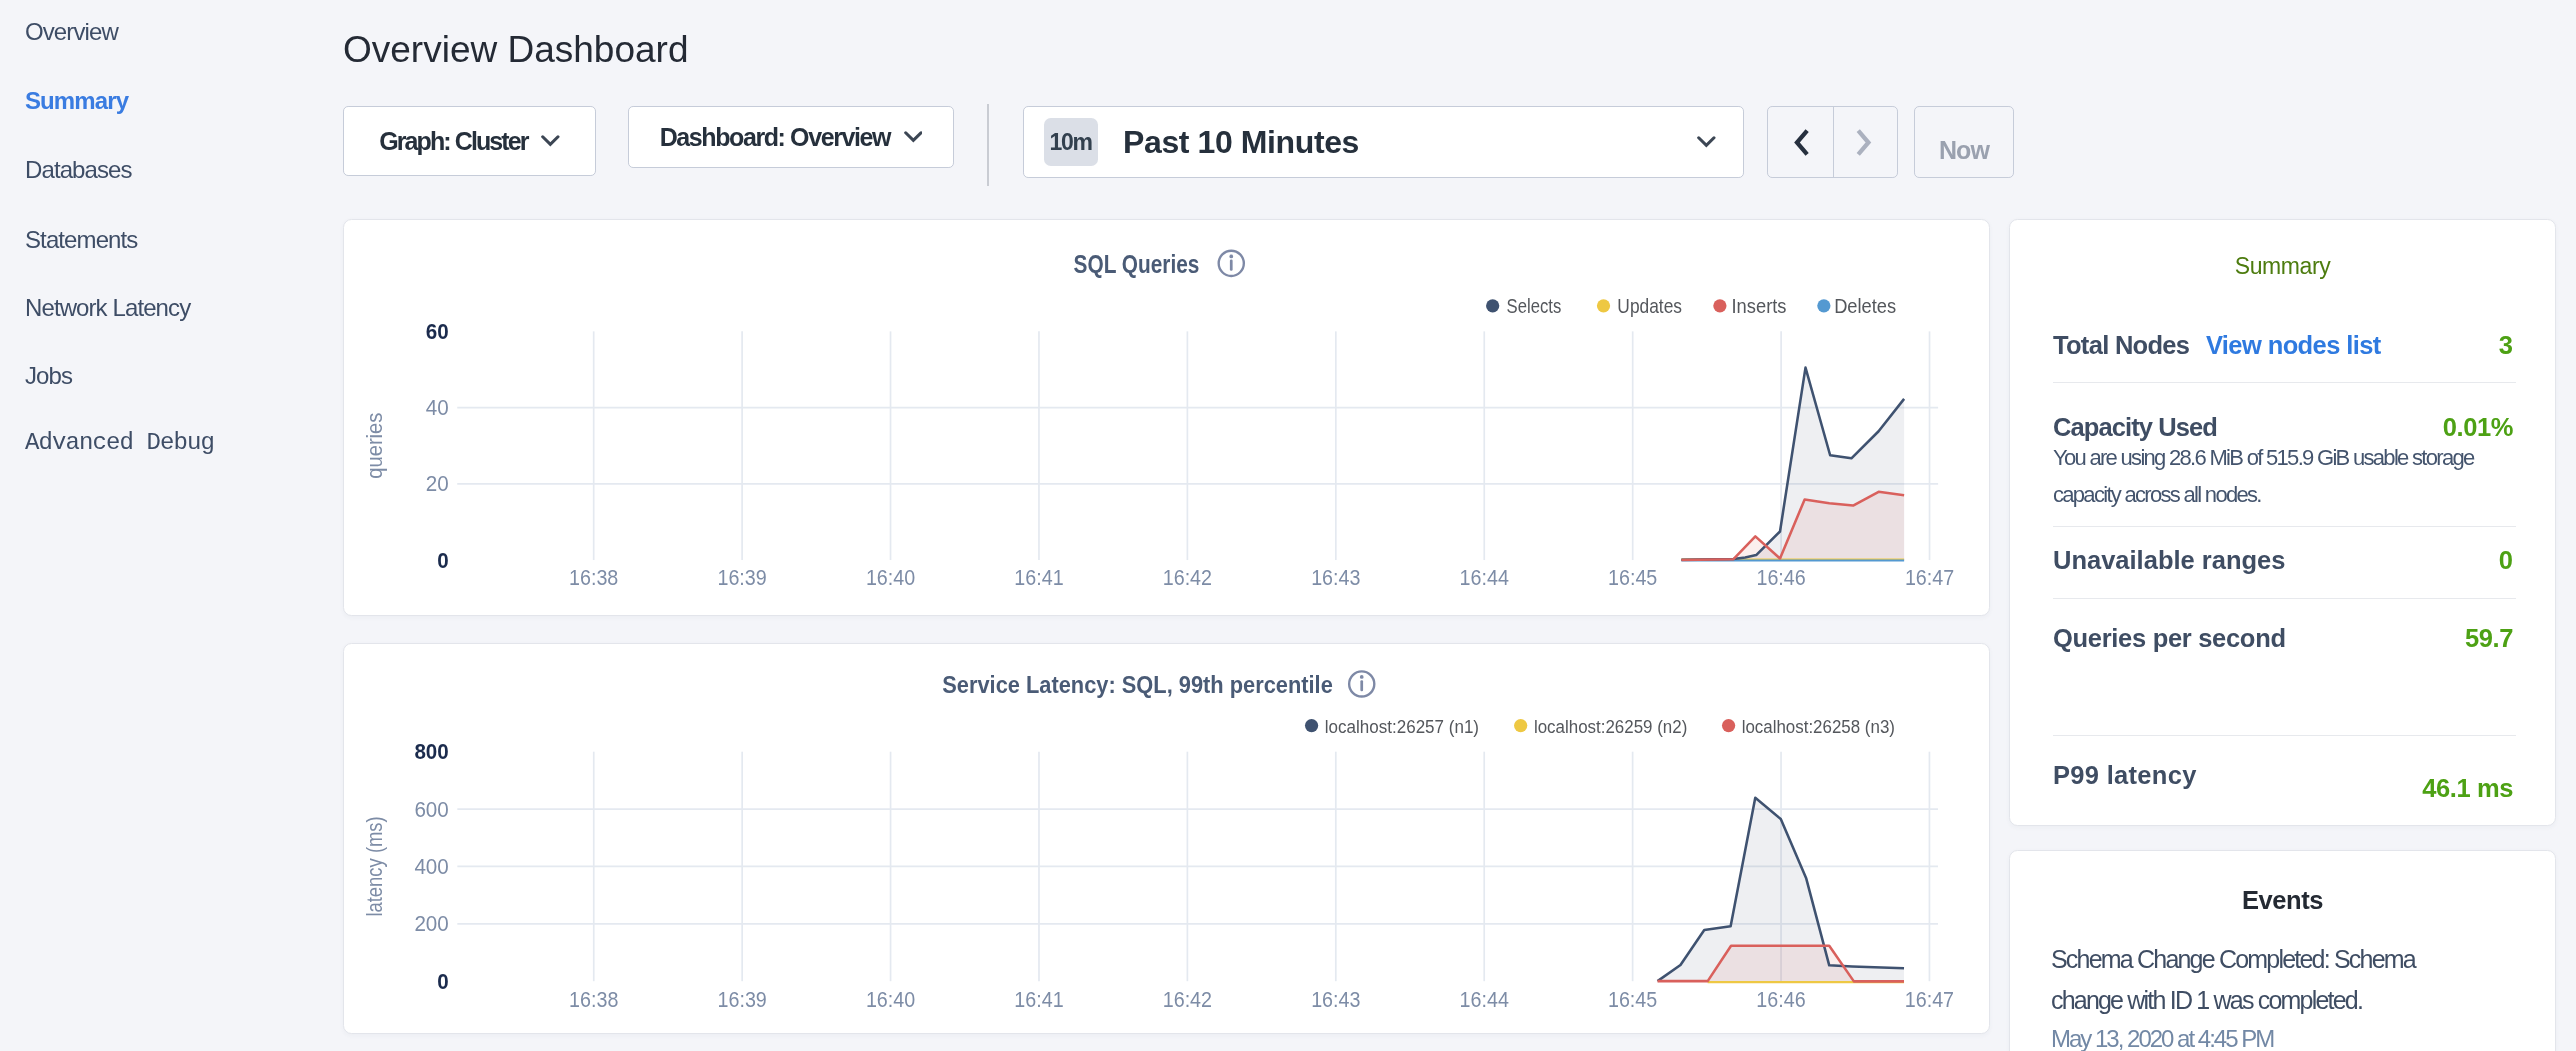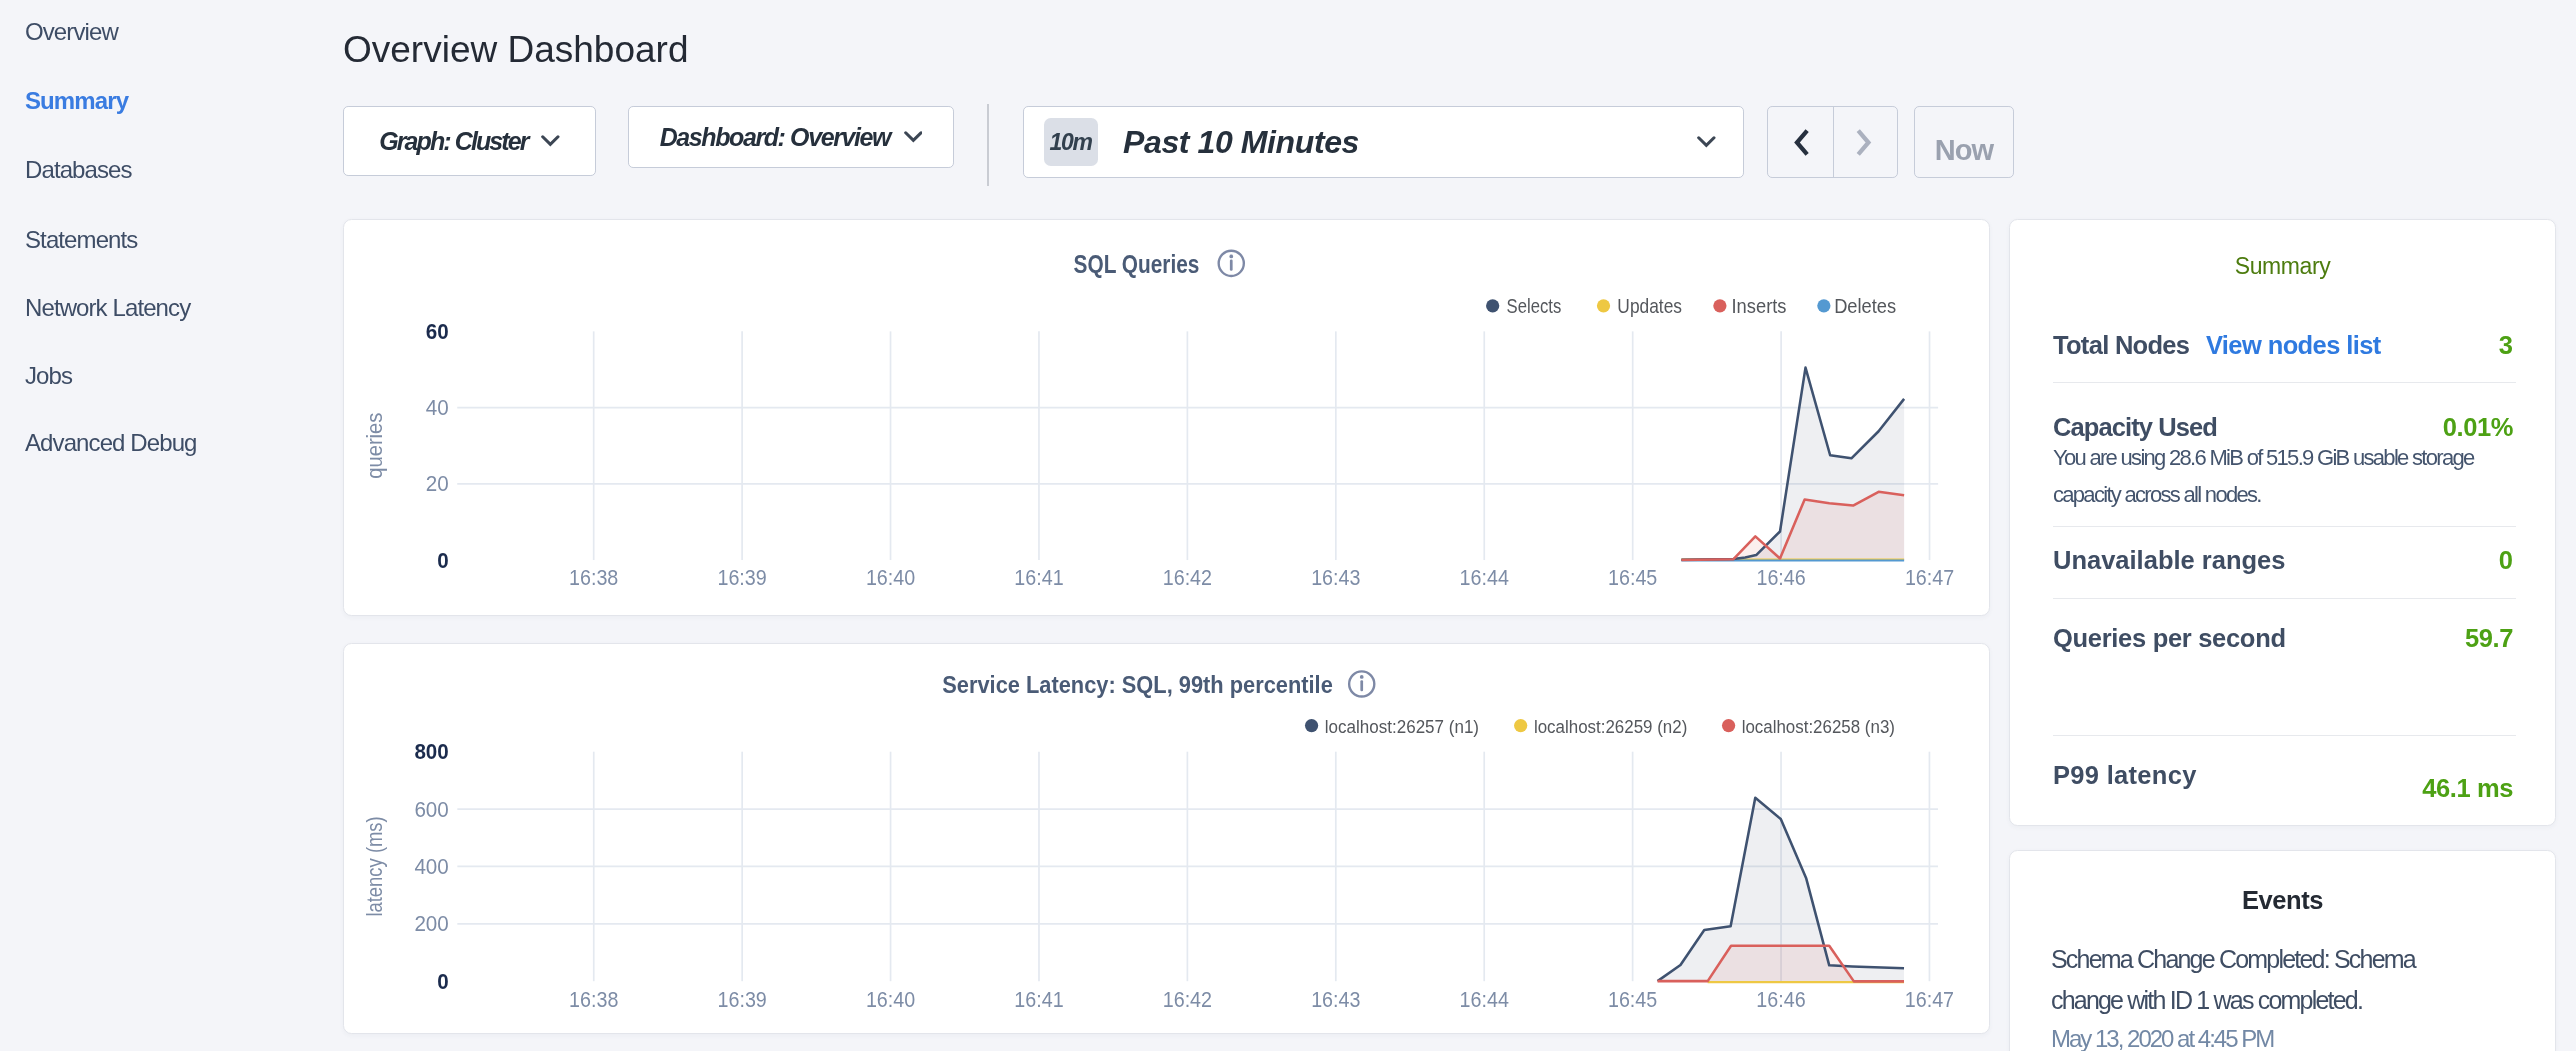--- a/index.html
+++ b/index.html
@@ -1,33 +1,33 @@
 <!DOCTYPE html>
 <html style="font-size:13.6px"><head>
 <meta charset="utf-8">
 <style>
   * { margin:0; padding:0; box-sizing:border-box; }
   html,body { width:2576px; height:1051px; background:#f4f5f9; font-family:"Liberation Sans",sans-serif; overflow:hidden; }
   .abs { position:absolute; }
   .nav-item { position:absolute; left:25px; font-size:24px; line-height:24px; color:#3e4d66; letter-spacing:-0.9px; }
   .panel { position:absolute; background:#fff; border:1.3px solid #e3e5eb; border-radius:8.5px; box-shadow:0 1.7px 4.3px rgba(60,70,90,0.04); }
-  .ctl { position:absolute; background:#fff; border:1.3px solid #c6ccd9; border-radius:5.1px; display:flex; align-items:center; justify-content:center;font-style:italic; }
+  .ctl { position:absolute; background:#fff; border:1.3px solid #c6ccd9; border-radius:5.1px; display:flex; align-items:center; justify-content:center; }
   .ctl-ghost { position:absolute; background:transparent; border:1.3px solid #c6ccd9; border-radius:5.1px; display:flex; align-items:center; justify-content:center; }
   .bold { font-weight:bold; }
 </style>
 </head>
 <body>
 
 <div class="nav-item" style="top:20.4px;">Overview</div>
 <div class="nav-item bold" style="top:89px; color:#3a7ce1;">Summary</div>
 <div class="nav-item" style="top:158px;">Databases</div>
 <div class="nav-item" style="top:228px;">Statements</div>
 <div class="nav-item" style="top:296px;">Network Latency</div>
 <div class="nav-item" style="top:364px;">Jobs</div>
-<div class="nav-item" style="top:431px;">Advanced Debug</div>
+<div class="nav-item" style="top:431px;font-family:Liberation Mono, monospace;">Advanced Debug</div>
 
 <div class="abs" style="left:343px; top:28px; font-size:37px; line-height:43px; color:#242a35; letter-spacing:0;">Overview Dashboard</div>
 
 <div class="ctl" style="left:343px; top:106px; width:253px; height:70px;">
   <span style="font-size:25px; font-weight:bold; color:#26303c; letter-spacing:-1.9px;">Graph: Cluster</span>
   <svg width="18.7" height="12" viewBox="0 0 22 14" style="margin-left:13.6px;">
       <path d="M2 2 L11 11 L20 2" fill="none" stroke="#3c4654" stroke-width="3.6" stroke-linecap="round"></path>
     </svg>
 </div>
 <div class="ctl" style="left:628px; top:106px; width:326px; height:62px;">
@@ -47,21 +47,21 @@
 <div class="ctl-ghost" style="left:1767px; top:106px; width:131px; height:72px;">
   <div style="position:absolute; left:65px; top:0; width:1.3px; height:70px; background:#c6ccd9;"></div>
   <svg width="20.4" height="31" viewBox="0 0 24 36" style="position:absolute; left:23px; top:20.4px;">
       <path d="M19 4 L7 18 L19 32" fill="none" stroke="#26303f" stroke-width="5"></path>
     </svg>
   <svg width="20.4" height="31" viewBox="0 0 24 36" style="position:absolute; right:23px; top:20.4px;">
       <path d="M5 4 L17 18 L5 32" fill="none" stroke="#abb1bf" stroke-width="5"></path>
     </svg>
 </div>
 <div class="ctl-ghost" style="left:1914px; top:106px; width:100px; height:72px;">
-  <span style="font-size:29px; font-weight:bold; color:#9aa1af; letter-spacing:-0.9px;margin-top:16px;">Now</span>
+  <span style="font-size:25px; font-weight:bold; color:#9aa1af; letter-spacing:-0.9px;margin-top:16px;">Now</span>
 </div>
 
 <div class="panel" style="left:343px; top:219px; width:1647px; height:397px;" id="c1">
     <svg width="1647" height="397" viewBox="0 0 1937 467" style="position:absolute;left:0;top:0;">
 <text x="858" y="62" font-size="30" font-weight="bold" fill="#4a5b76" textLength="148" lengthAdjust="spacingAndGlyphs">SQL Queries</text>
       <circle cx="1043.5" cy="51" r="14.8" fill="none" stroke="#7e89a6" stroke-width="2.8"></circle>
       <circle cx="1043.5" cy="42.8" r="2.2" fill="#7e89a6"></circle>
       <rect x="1041.9" y="46.6" width="3.2" height="13" rx="1.4" fill="#7e89a6"></rect>
 <circle cx="1351" cy="101" r="7.8" fill="#3f5270"></circle>
 <text x="1367.4" y="109.5" font-size="23" fill="#54575c" textLength="64.3" lengthAdjust="spacingAndGlyphs">Selects</text>

